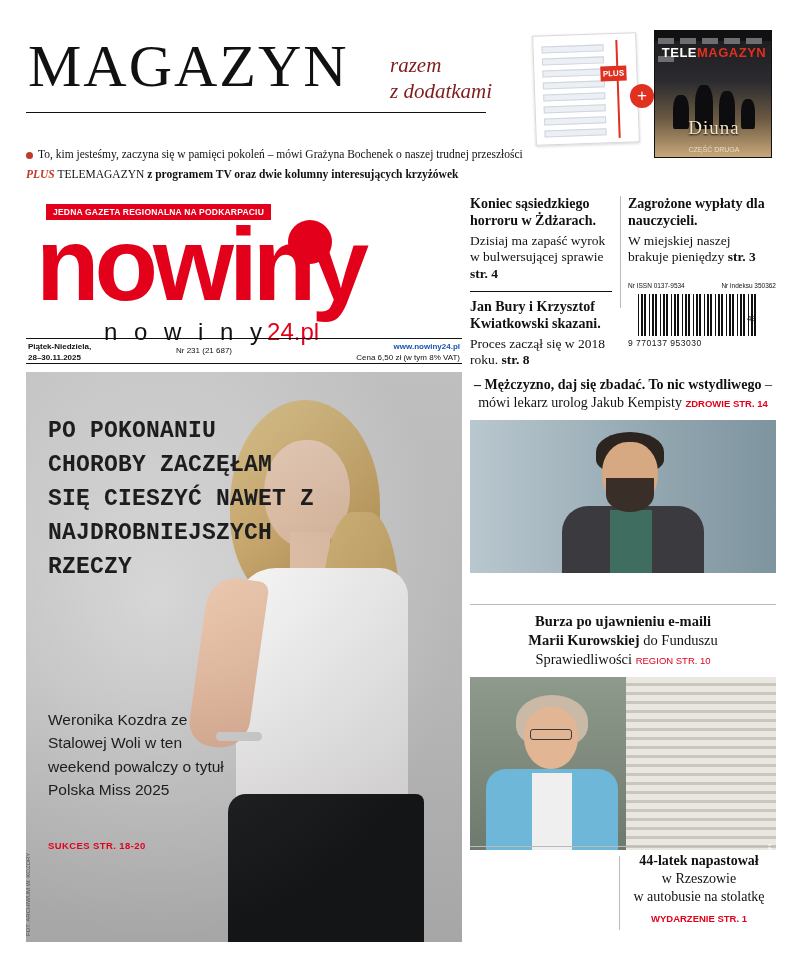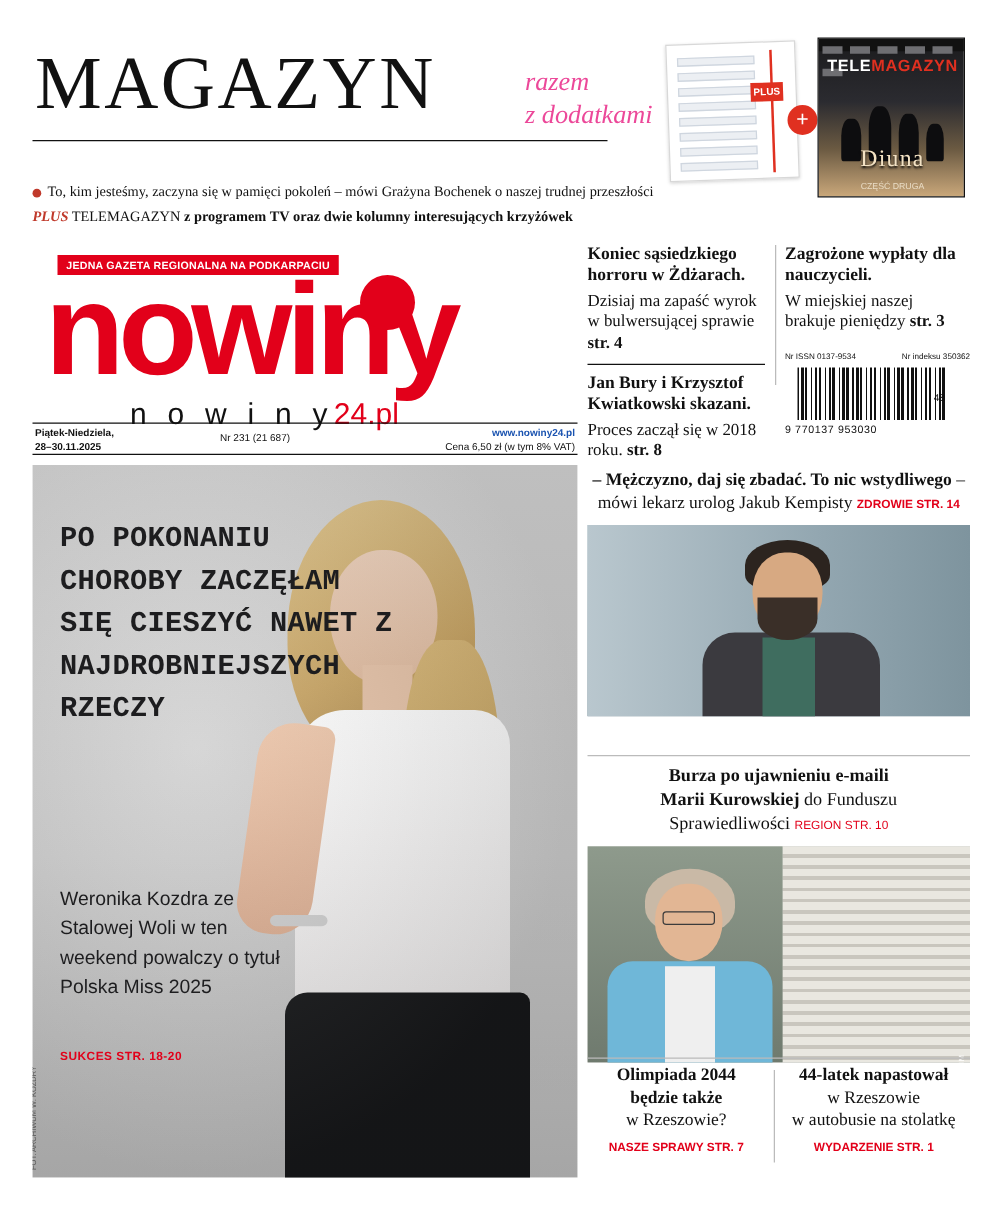--- a/index.html
+++ b/index.html
@@ -16,23 +16,23 @@
 
   
   .magazyn-band { position:absolute; left:0; top:0; width:800px; height:186px; background:#fff; }
   .magazyn-title {
     position:absolute; left:28px; top:36px;
     font-family:"Liberation Serif", serif;
     font-size:60px; letter-spacing:2px; color:#111; font-weight:400;
     line-height:1;
   }
   .magazyn-razem {
-    position:absolute; left:420px; top:52px;
+    position:absolute; left:390px; top:52px;
     font-family:"Liberation Serif", serif;
-    font-style:italic; color:#ec4899; font-size:21px; line-height:1.25; text-align:left;
+    font-style:italic; color:#7f1d1d; font-size:21px; line-height:1.25; text-align:left;
   }
   .magazyn-rule { position:absolute; left:26px; top:112px; width:460px; height:1px; background:#111; }
   .mag-lead {
     position:absolute; left:26px; top:122px; width:470px;
     font-family:"Liberation Serif", serif; font-size:14.5px; font-weight:700; color:#111; line-height:1.35;
   }
   .mag-bullet {
     position:absolute; left:26px; top:146px; width:500px;
     font-size:11.5px; color:#111; line-height:1.4;
   }
@@ -387,28 +387,20 @@
       <div class="pw-head"></div>
       <div class="pw-glass"></div>
       <div class="pw-credit">FOT. ARCHIWUM</div>
     </div>
   </div>
 
   <div class="hr-thin" style="left:470px; top:846px; width:306px;"></div>
 
   <div class="rc-bottom">
     <div class="divider"></div>
-    <div class="bot-col l">
-      <div class="t">
-        <b>Olimpiada 2044</b><br>
-        <b>będzie także</b><br>
-        <span>w Rzeszowie?</span>
-      </div>
-      <div class="k">NASZE SPRAWY STR. 7</div>
-    </div>
     <div class="bot-col r">
       <div class="t">
         <b>44-latek napastował</b><br>
         <span>w Rzeszowie</span><br>
         <span>w autobusie na stolatkę</span>
       </div>
       <div class="k">WYDARZENIE STR. 1</div>
     </div>
   </div>
 

